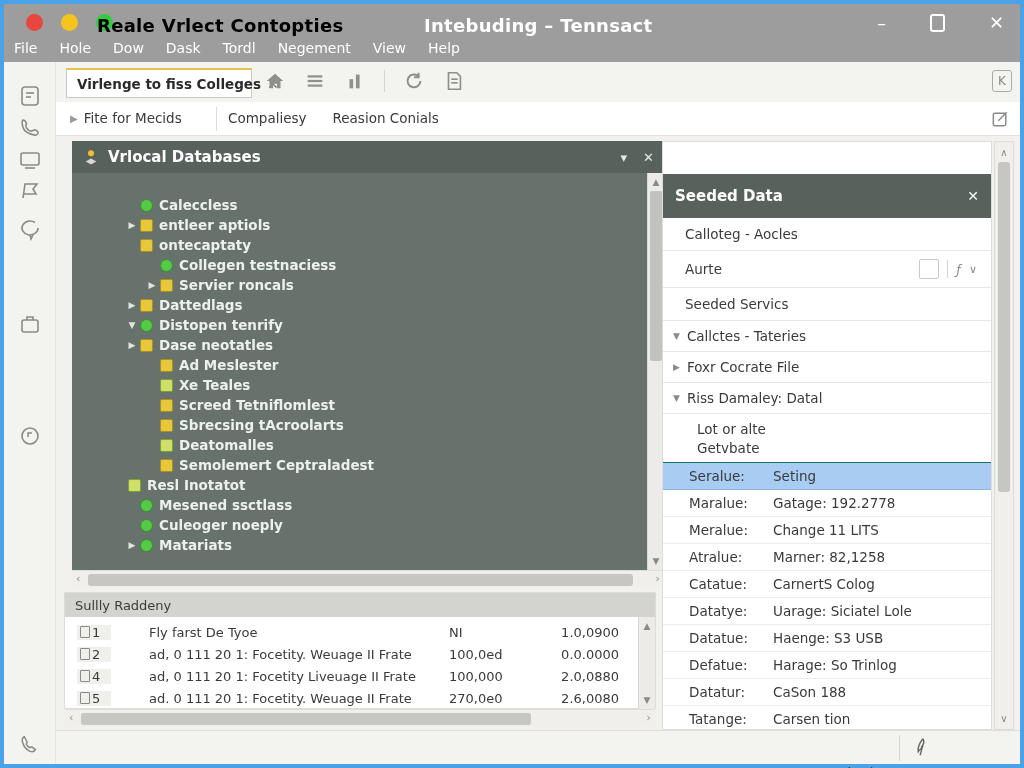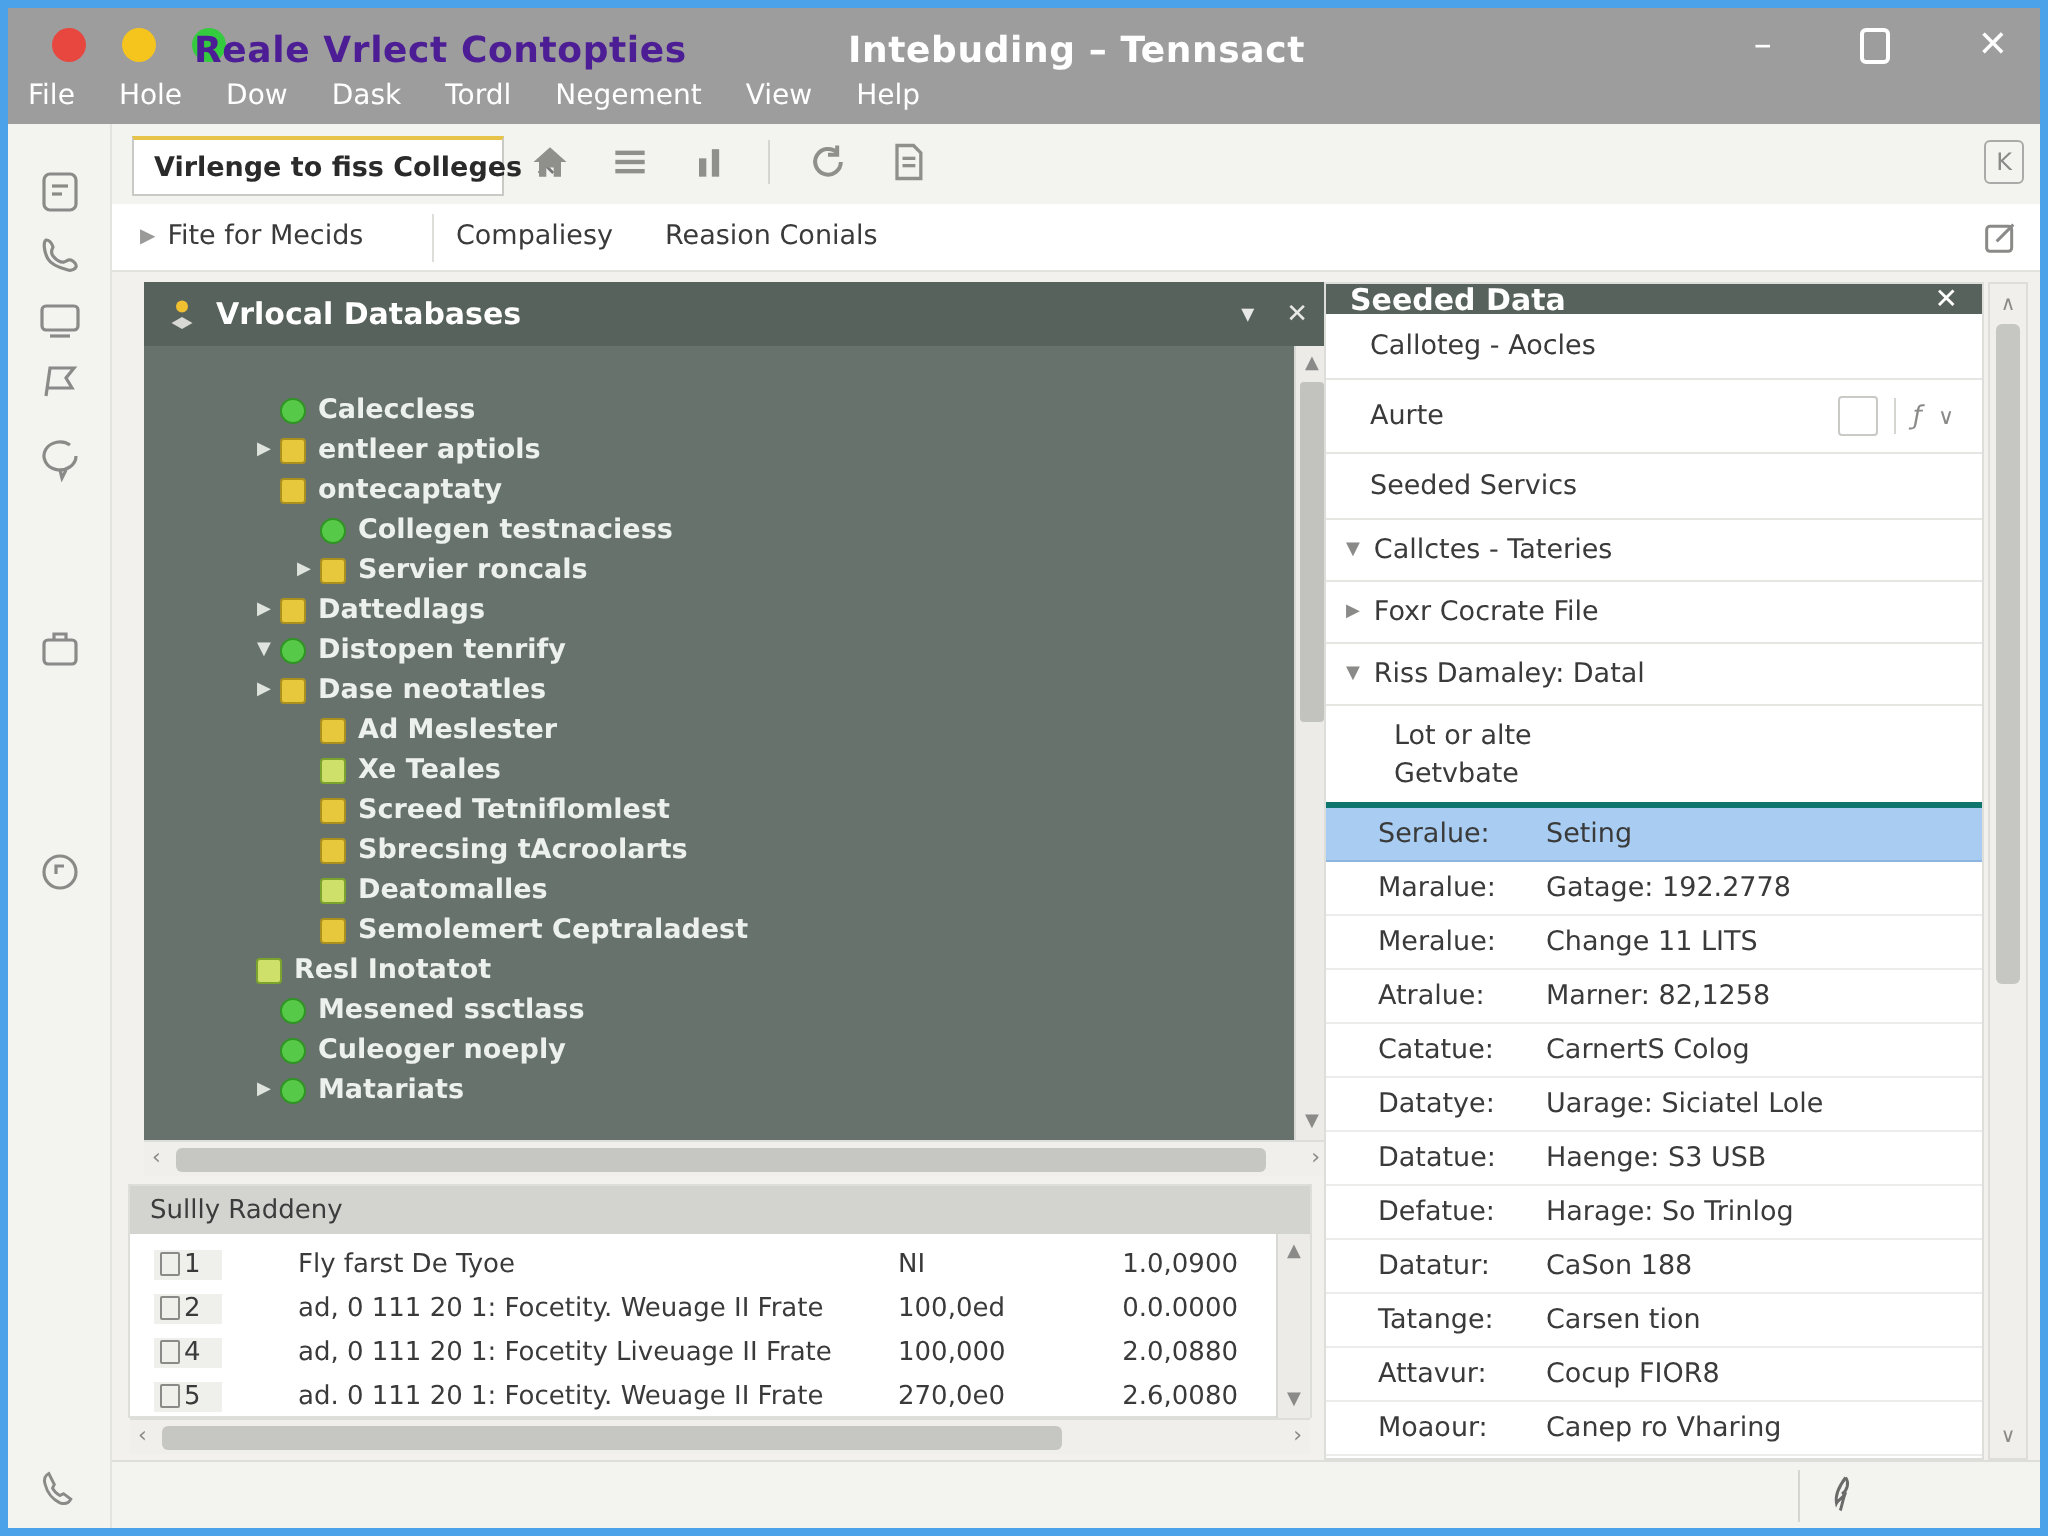--- a/index.html
+++ b/index.html
@@ -6,21 +6,21 @@
   html,body { width:1024px; height:768px; overflow:hidden; }
   body { font-family:"DejaVu Sans","Liberation Sans",sans-serif; font-size:14px; color:#333; }
 
   .window { position:absolute; inset:0; width:1024px; height:768px; border:4px solid #4ba2e8; background:#f2f1ee; }
 
   
   .titlebar { position:absolute; left:0; top:0; right:0; height:58px; background:#9d9d9d; }
   .traffic { position:absolute; top:10px; left:22px; display:flex; gap:18px; }
   .traffic span { width:17px; height:17px; border-radius:50%; display:inline-block; }
   .t-red { background:#e8473f; } .t-yellow { background:#f5c51d; } .t-green { background:#35cb3f; }
-  .title-left { position:absolute; left:93px; top:11px; color:#4c1d95; font-size:18px; font-weight:bold; letter-spacing:.3px; }
+  .title-left { position:absolute; left:93px; top:11px; color:#000000; font-size:18px; font-weight:bold; letter-spacing:.3px; }
   .title-center { position:absolute; left:420px; top:11px; color:#fff; font-size:18px; font-weight:bold; letter-spacing:.3px; }
   .win-controls { position:absolute; right:16px; top:8px; display:flex; gap:44px; align-items:center; color:#fff; }
   .wc-min { font-size:18px; cursor:default; }
   .wc-max { width:15px; height:18px; border:2px solid #fff; border-radius:3px; }
   .wc-close { font-size:18px; }
   .menubar { position:absolute; left:10px; top:36px; display:flex; gap:22px; color:#fff; font-size:14px; }
   .menubar span { cursor:default; }
 
   
   .iconstrip { position:absolute; left:0; top:58px; bottom:0; width:52px; background:#f3f3f0; border-right:1px solid #e3e3e0; }
@@ -75,37 +75,37 @@
   .resrows { position:absolute; left:0; top:4px; right:18px; }
   .rrow { height:22px; display:flex; align-items:center; font-size:13px; color:#3a3a3a; }
   .rnum { width:34px; margin-left:12px; background:#efefec; display:flex; align-items:center; gap:2px; padding-left:3px; flex:none; }
   .rdoc { width:10px; height:12px; border:1px solid #8a8a88; border-radius:1px; font-size:7px; color:#8a8a88; text-align:center; line-height:11px; }
   .rtext { margin-left:38px; width:300px; white-space:nowrap; overflow:hidden; }
   .rcol3 { width:90px; }
   .rcol4 { width:80px; text-align:right; }
 
   
   .propspanel { position:absolute; left:658px; top:137px; width:330px; height:589px; background:#fff; border:1px solid #ddddda; }
-  .props-head { height:15px; background:#58625c; display:flex; align-items:center; justify-content:space-between; padding:0 12px; color:#fff; }
+  .props-head { height:44px; background:#58625c; display:flex; align-items:center; justify-content:space-between; padding:0 12px; color:#fff;margin-top:32px; }
   .props-head .pt { font-size:15px; font-weight:bold; }
   .props-head .px { font-size:14px; }
   .props-body { font-size:13.5px; color:#3a3a3a; }
   .prow { padding:8px 0 8px 22px; border-bottom:1px solid #e6e6e3; display:flex; align-items:center; }
   .prow.noborder { border-bottom:none; }
   .aurte-controls { margin-left:auto; margin-right:14px; display:flex; align-items:center; gap:8px; color:#8a8a88; }
   .cbox { width:20px; height:20px; border:1px solid #c9c9c6; border-radius:2px; background:#fff; }
   .vdiv { width:1px; height:18px; background:#d5d5d2; }
   .fx { font-style:italic; font-size:13px; }
   .chev { font-size:11px; }
   .grow { padding:7px 0 7px 10px; border-bottom:1px solid #e6e6e3; display:flex; align-items:center; gap:7px; }
   .grow .garr { font-size:9px; color:#8a8a88; }
   .subitems { padding:6px 0 4px 34px; line-height:19px; }
   .kvrow { display:flex; padding:5px 0 5px 26px; border-bottom:1px solid #ececea; }
   .kvrow .k { width:84px; flex:none; }
-  .kvrow.sel { background:#a9cdf2; border-top:3px solid #0f766e; border-bottom:1px solid #8cb6e0; }
+  .kvrow.sel { background:#a9cdf2; border-top:1px solid #0f766e; border-bottom:1px solid #8cb6e0; }
   .props-scroll { position:absolute; left:990px; top:137px; width:20px; height:589px; background:#f0efec; border:1px solid #ddddda; }
   .props-scroll .sarr { position:absolute; left:0; right:0; text-align:center; color:#8a8a88; font-size:10px; }
   .props-scroll .sthumb { position:absolute; left:3px; right:3px; background:#c6c6c3; border-radius:3px; }
 
   
   .statusbar { position:absolute; left:52px; right:0; bottom:0; height:34px; background:#f3f3f0; border-top:1px solid #ddddda; }
   .status-div { position:absolute; right:120px; top:4px; width:1px; height:26px; background:#d5d5d2; }
   .quill { position:absolute; right:88px; top:5px; width:22px; height:24px; color:#6a6a68; }
   .phone-bottom { position:absolute; left:14px; bottom:6px; width:22px; height:22px; color:#8a8a88; }
 </style>

